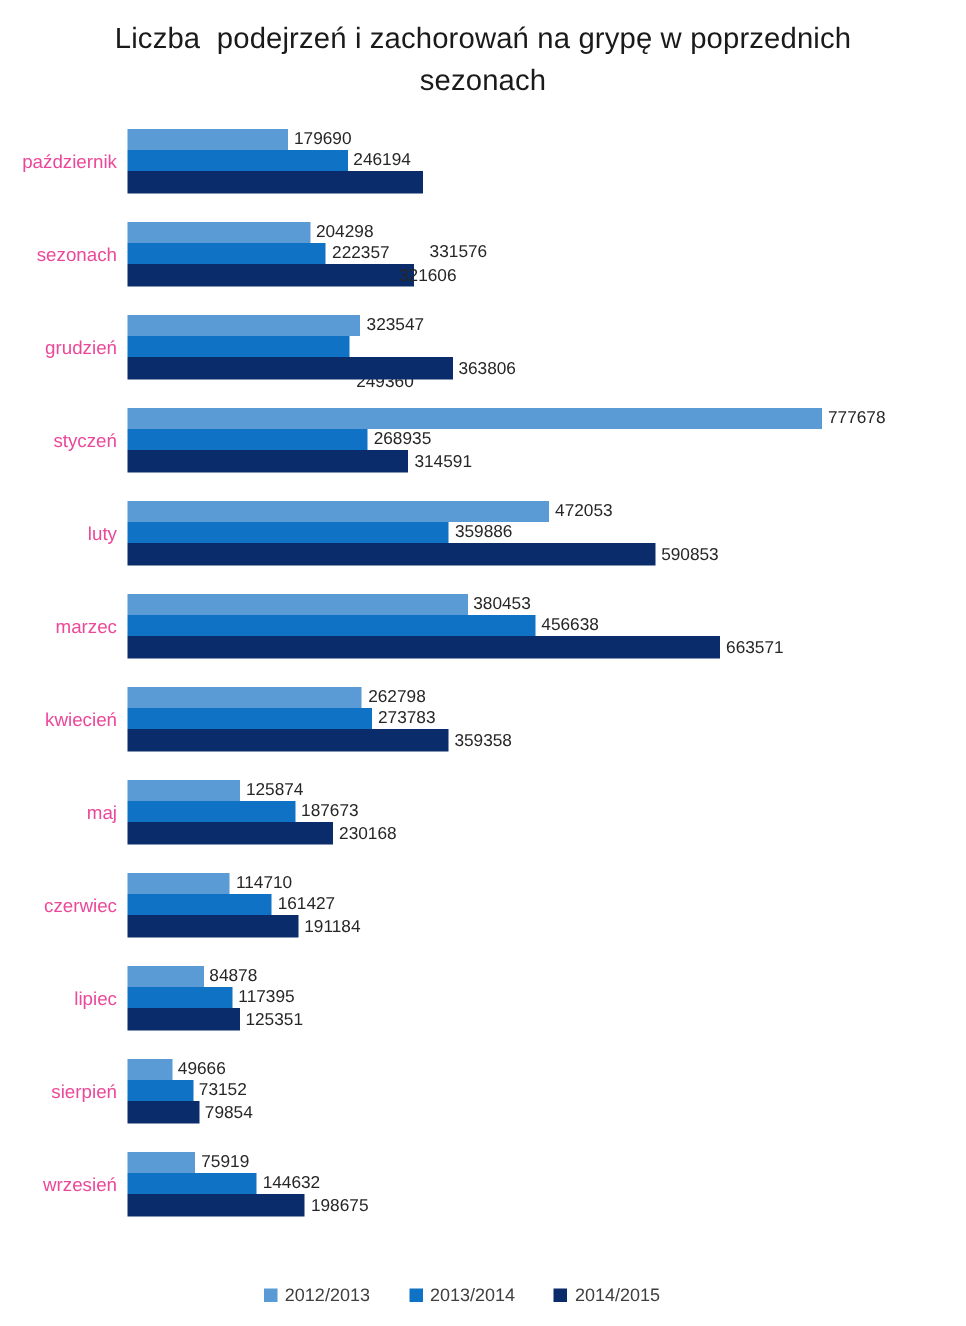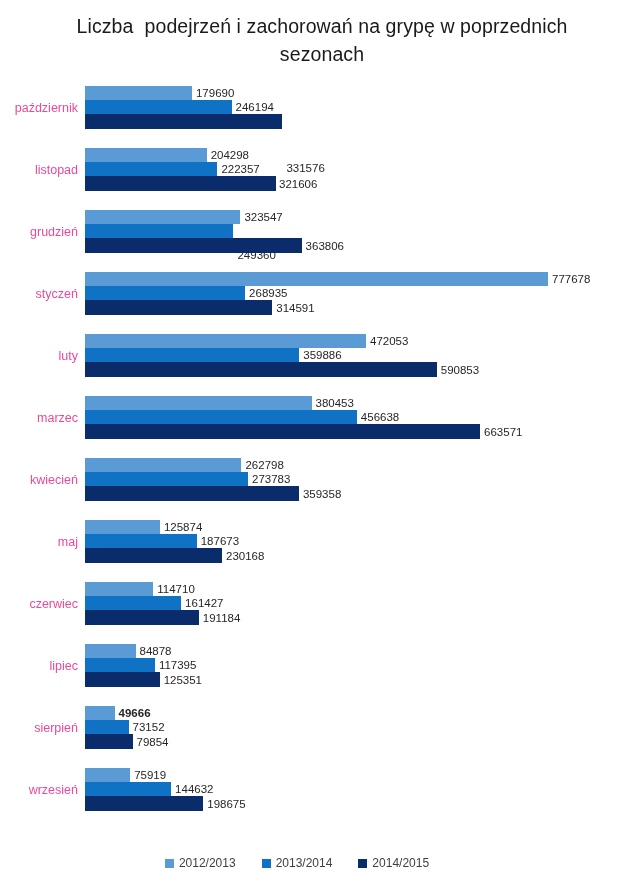--- a/index.html
+++ b/index.html
@@ -86,21 +86,21 @@
     position: absolute;
     top: 50%;
     transform: translateY(-50%);
     font-size: 11.5px;
     color: #262626;
     white-space: nowrap;
     padding-left: 4px;
   }
   #legend {
     position: absolute;
-    left: 2px;
+    left: 13px;
     top: 852px;
     width: 590px;
     height: 22px;
     display: flex;
     align-items: center;
     justify-content: center;
     gap: 26px;
   }
   .legend-item {
     display: flex;
@@ -137,33 +137,33 @@
             <div class="bar-rect" style="width: 146.575px; background: rgb(16, 114, 196);"></div>
             <span class="bar-value" style="left: 146.575px;">246194</span>
           </div>
           <div class="bar-line s2">
             <div class="bar-rect" style="width: 197.408px; background: rgb(10, 44, 107);"></div>
             <span class="bar-value" style="left: 197.408px; margin-top: 46px;">331576</span>
           </div>
         </div>
       </div>
       <div class="group-row" style="top: 66px;">
-        <div class="cat-label">listopad</div>
+        <div class="cat-label">sezonach</div>
         <div class="bars-stack">
           <div class="bar-line s0">
             <div class="bar-rect" style="width: 121.631px; background: rgb(91, 155, 213);"></div>
             <span class="bar-value" style="left: 121.631px;">204298</span>
           </div>
           <div class="bar-line s1">
             <div class="bar-rect" style="width: 132.383px; background: rgb(16, 114, 196);"></div>
             <span class="bar-value" style="left: 132.383px;">222357</span>
           </div>
           <div class="bar-line s2">
             <div class="bar-rect" style="width: 191.472px; background: rgb(10, 44, 107);"></div>
-            <span class="bar-value" style="left: 190px;">321606</span>
+            <span class="bar-value" style="left: 177px;">321606</span>
           </div>
         </div>
       </div>
       <div class="group-row" style="top: 128px;">
         <div class="cat-label">grudzień</div>
         <div class="bars-stack">
           <div class="bar-line s0">
             <div class="bar-rect" style="width: 155.404px; background: rgb(91, 155, 213);"></div>
             <span class="bar-value" style="left: 155.404px;">323547</span>
           </div>
@@ -294,21 +294,21 @@
             <div class="bar-rect" style="width: 74.6292px; background: rgb(10, 44, 107);"></div>
             <span class="bar-value" style="left: 74.6292px;">125351</span>
           </div>
         </div>
       </div>
       <div class="group-row" style="top: 624px;">
         <div class="cat-label">sierpień</div>
         <div class="bars-stack">
           <div class="bar-line s0">
             <div class="bar-rect" style="width: 29.5693px; background: rgb(91, 155, 213);"></div>
-            <span class="bar-value" style="left: 29.5693px; font-weight: bold;">49666</span>
+            <span class="bar-value" style="left: 29.5693px;">49666</span>
           </div>
           <div class="bar-line s1">
             <div class="bar-rect" style="width: 43.5519px; background: rgb(16, 114, 196);"></div>
             <span class="bar-value" style="left: 43.5519px;">73152</span>
           </div>
           <div class="bar-line s2">
             <div class="bar-rect" style="width: 47.542px; background: rgb(10, 44, 107);"></div>
             <span class="bar-value" style="left: 47.542px;">79854</span>
           </div>
         </div>

